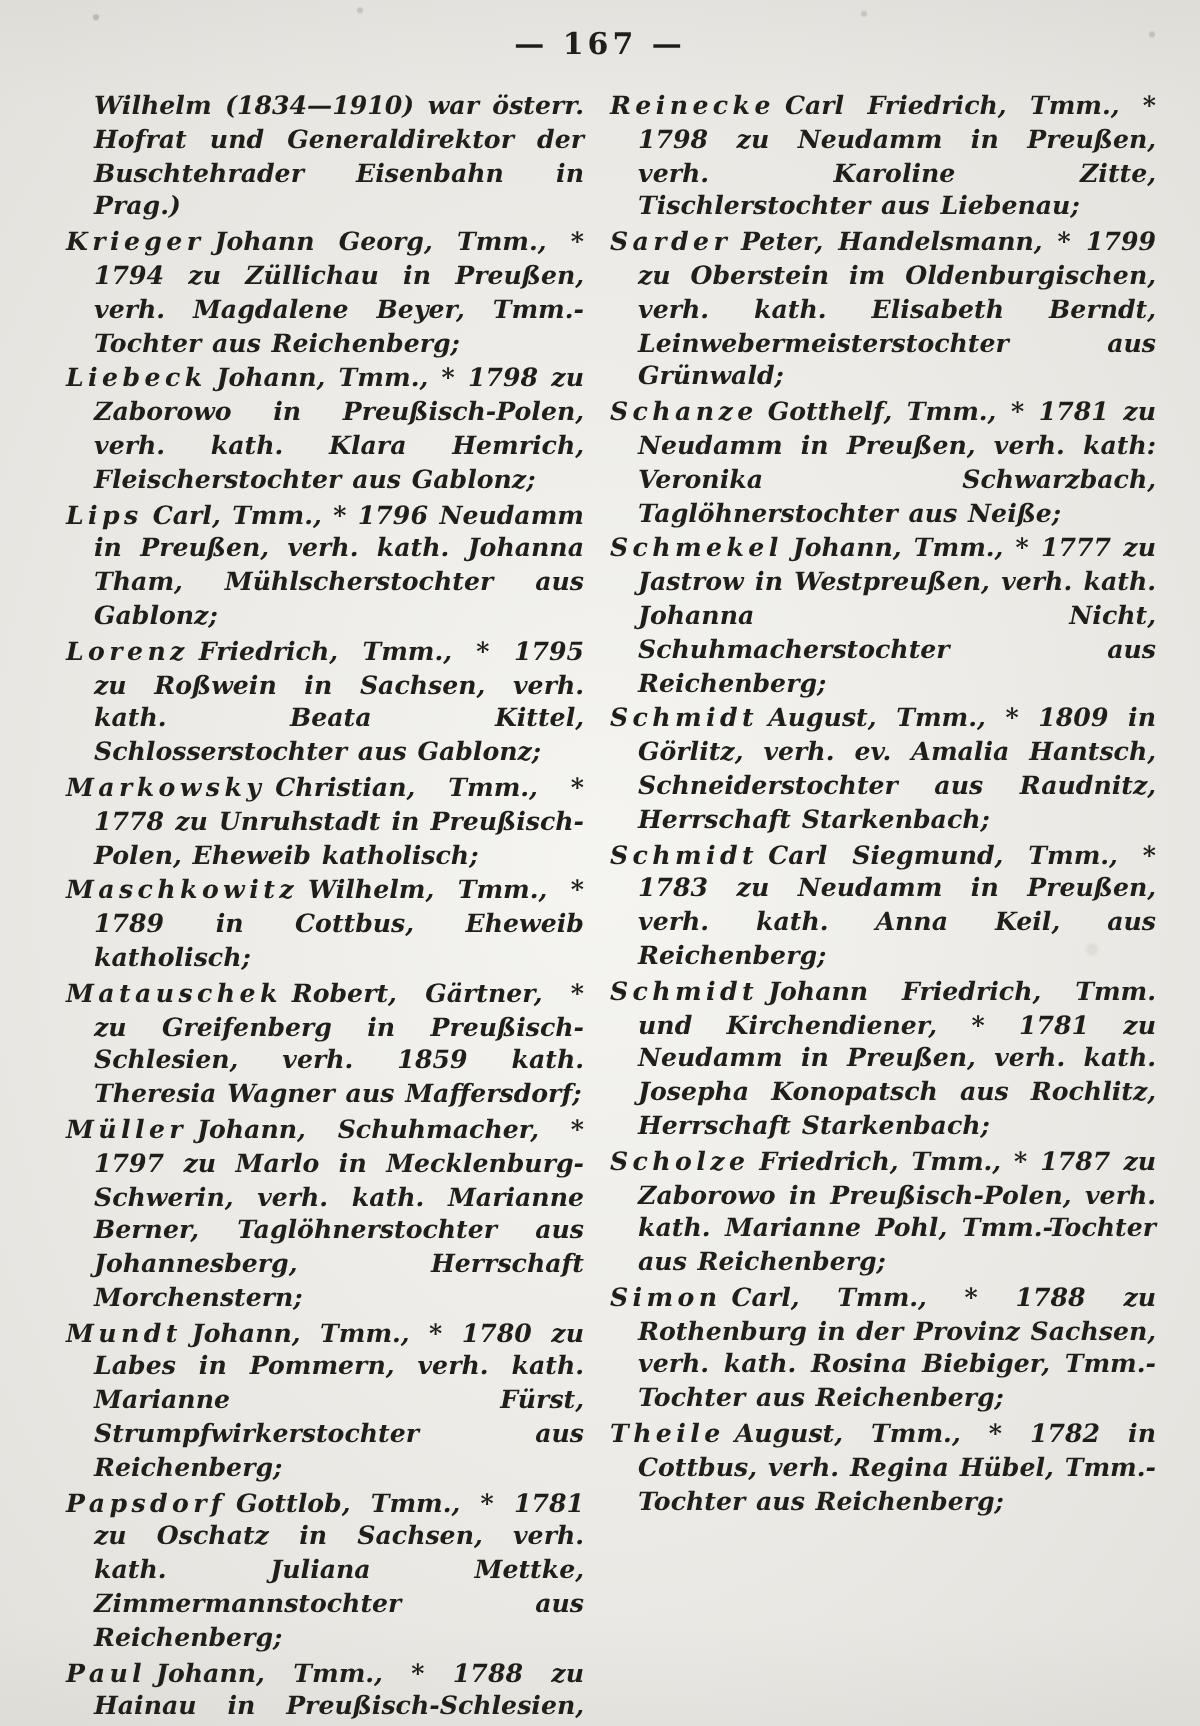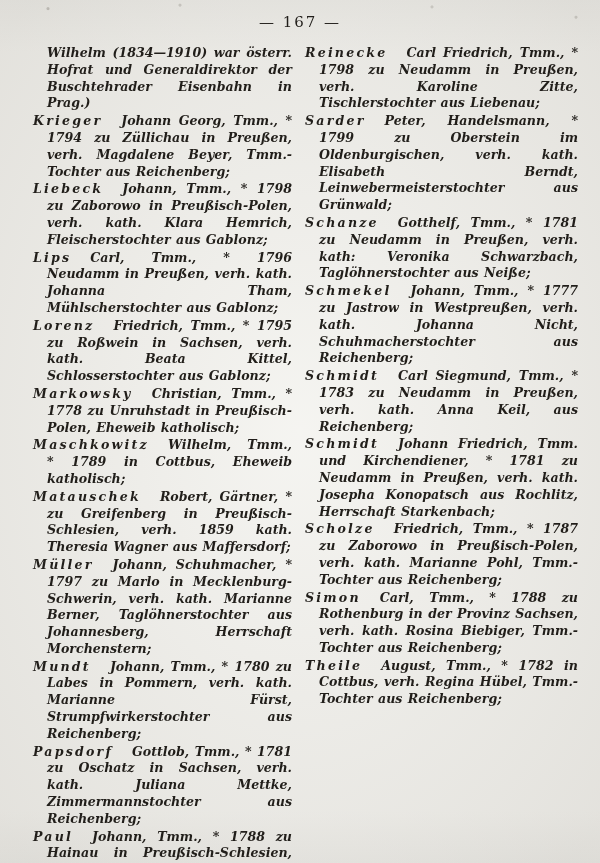--- a/index.html
+++ b/index.html
@@ -20,21 +20,21 @@
       radial-gradient(circle at 96% 2%, rgba(90,85,75,0.22) 0 1px, transparent 2px),
       radial-gradient(circle at 91% 55%, rgba(120,115,100,0.10) 0 2px, transparent 4px),
       radial-gradient(ellipse at 50% 50%, rgba(255,255,252,0.5), rgba(205,202,194,0.25) 95%),
       linear-gradient(180deg, #e4e3df 0%, #ebeae6 6%, #ebeae6 94%, #e3e2de 100%);
     overflow: hidden;
     color: #211e1a;
   }
   .page-number {
     text-align: center;
     font-size: 15px;
-    font-weight: normal;
+    font-weight: bold;
     letter-spacing: 2px;
     padding-top: 13px;
     margin-bottom: 14px;
   }
   .columns {
     display: flex;
     padding-left: 33px;
     padding-right: 22px;
     gap: 13px;
   }
@@ -51,21 +51,21 @@
     padding-left: 14px;
     text-indent: -14px;
     word-spacing: 1px;
     font-style: italic;
   }
   .entry.continuation {
     text-indent: 0;
   }
   .surname {
     letter-spacing: 2.2px;
-    margin-right: 19px;
+    margin-right: 5px;
     white-space: nowrap;
   }
   .entry-text { }
 </style>
 </head>
 <body>
 
 <div class="page">
   <div class="page-number">— 167 —</div>
   <div class="columns">
@@ -81,20 +81,21 @@
         <p class="entry"><span class="surname">Müller</span><span class="entry-text">Johann, Schuhmacher, * 1797 zu Marlo in Mecklenburg-Schwerin, verh. kath. Marianne Berner, Taglöhnerstochter aus Johannesberg, Herrschaft Morchenstern;</span></p>
         <p class="entry"><span class="surname">Mundt</span><span class="entry-text">Johann, Tmm., * 1780 zu Labes in Pommern, verh. kath. Marianne Fürst, Strumpfwirkerstochter aus Reichenberg;</span></p>
         <p class="entry"><span class="surname">Papsdorf</span><span class="entry-text">Gottlob, Tmm., * 1781 zu Oschatz in Sachsen, verh. kath. Juliana Mettke, Zimmermannstochter aus Reichenberg;</span></p>
         <p class="entry"><span class="surname">Paul</span><span class="entry-text">Johann, Tmm., * 1788 zu Hainau in Preußisch-Schlesien, verh. kath. Dorothea Hübner, Tmm.-Tochter aus Reichenberg;</span></p>
       </div>
     <div class="column right" id="col-right">
         <p class="entry"><span class="surname">Reinecke</span><span class="entry-text">Carl Friedrich, Tmm., * 1798 zu Neudamm in Preußen, verh. Karoline Zitte, Tischlerstochter aus Liebenau;</span></p>
         <p class="entry"><span class="surname">Sarder</span><span class="entry-text">Peter, Handelsmann, * 1799 zu Oberstein im Oldenburgischen, verh. kath. Elisabeth Berndt, Leinwebermeisterstochter aus Grünwald;</span></p>
         <p class="entry"><span class="surname">Schanze</span><span class="entry-text">Gotthelf, Tmm., * 1781 zu Neudamm in Preußen, verh. kath: Veronika Schwarzbach, Taglöhnerstochter aus Neiße;</span></p>
         <p class="entry"><span class="surname">Schmekel</span><span class="entry-text">Johann, Tmm., * 1777 zu Jastrow in Westpreußen, verh. kath. Johanna Nicht, Schuhmacherstochter aus Reichenberg;</span></p>
+        <p class="entry"><span class="surname">Schmidt</span><span class="entry-text">August, Tmm., * 1809 in Görlitz, verh. ev. Amalia Hantsch, Schneiderstochter aus Raudnitz, Herrschaft Starkenbach;</span></p>
         <p class="entry"><span class="surname">Schmidt</span><span class="entry-text">Carl Siegmund, Tmm., * 1783 zu Neudamm in Preußen, verh. kath. Anna Keil, aus Reichenberg;</span></p>
         <p class="entry"><span class="surname">Schmidt</span><span class="entry-text">Johann Friedrich, Tmm. und Kirchendiener, * 1781 zu Neudamm in Preußen, verh. kath. Josepha Konopatsch aus Rochlitz, Herrschaft Starkenbach;</span></p>
         <p class="entry"><span class="surname">Scholze</span><span class="entry-text">Friedrich, Tmm., * 1787 zu Zaborowo in Preußisch-Polen, verh. kath. Marianne Pohl, Tmm.-Tochter aus Reichenberg;</span></p>
         <p class="entry"><span class="surname">Simon</span><span class="entry-text">Carl, Tmm., * 1788 zu Rothenburg in der Provinz Sachsen, verh. kath. Rosina Biebiger, Tmm.-Tochter aus Reichenberg;</span></p>
         <p class="entry"><span class="surname">Theile</span><span class="entry-text">August, Tmm., * 1782 in Cottbus, verh. Regina Hübel, Tmm.-Tochter aus Reichenberg;</span></p>
       </div>
   </div>
 </div>
 
 </body></html>

